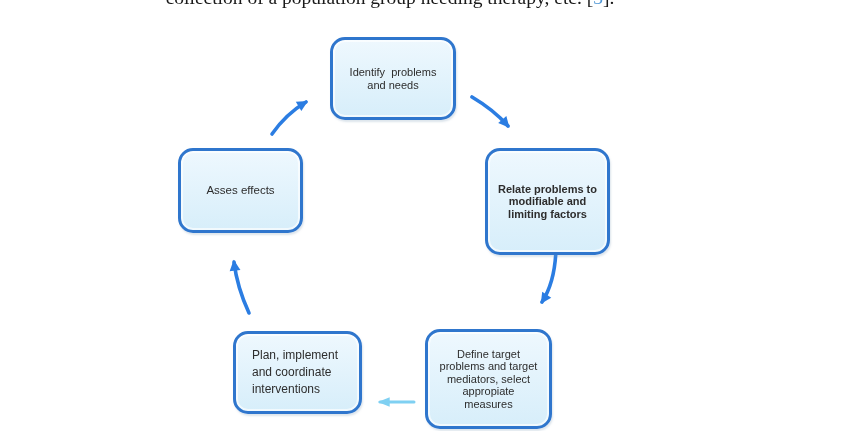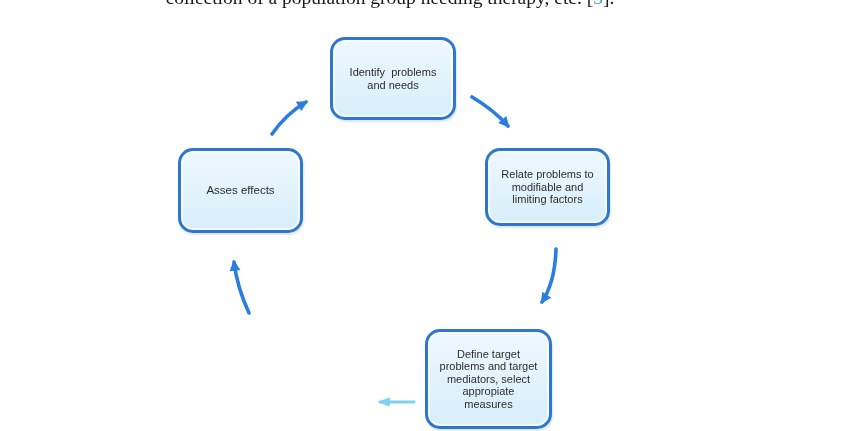--- a/index.html
+++ b/index.html
@@ -61,21 +61,21 @@
     display:flex;
     align-items:center;
     justify-content:center;
     text-align:center;
     color:var(--box-text);
     font-size:11px;
     line-height:12.5px;
     white-space:pre-wrap;
   }
   .node-identify{left:330px;top:37px;width:126px;height:83px;}
-  .node-relate{left:485px;top:148px;width:125px;height:78px;}
+  .node-relate{left:485px;top:148px;width:125px;height:107px;font-weight:bold;}
   .node-define{left:425px;top:329px;width:127px;height:100px;}
   .node-plan{
     left:233px;top:331px;width:129px;height:83px;
     justify-content:flex-start;text-align:left;
     padding-left:16px;
     font-size:12px;line-height:17px;
   }
   .node-asses{left:178px;top:148px;width:125px;height:85px;font-size:11.5px;}
 </style>
 </head>
@@ -110,17 +110,22 @@
 modifiable and
 limiting factors</span>
   </div>
   <div class="node node-define">
     <span>Define target
 problems and target
 mediators, select
 appropiate
 measures</span>
   </div>
+  <div class="node node-plan">
+    <span>Plan, implement
+and coordinate
+interventions</span>
+  </div>
   <div class="node node-asses">
     <span>Asses effects</span>
   </div>
 
 </div>
 
 </body></html>

